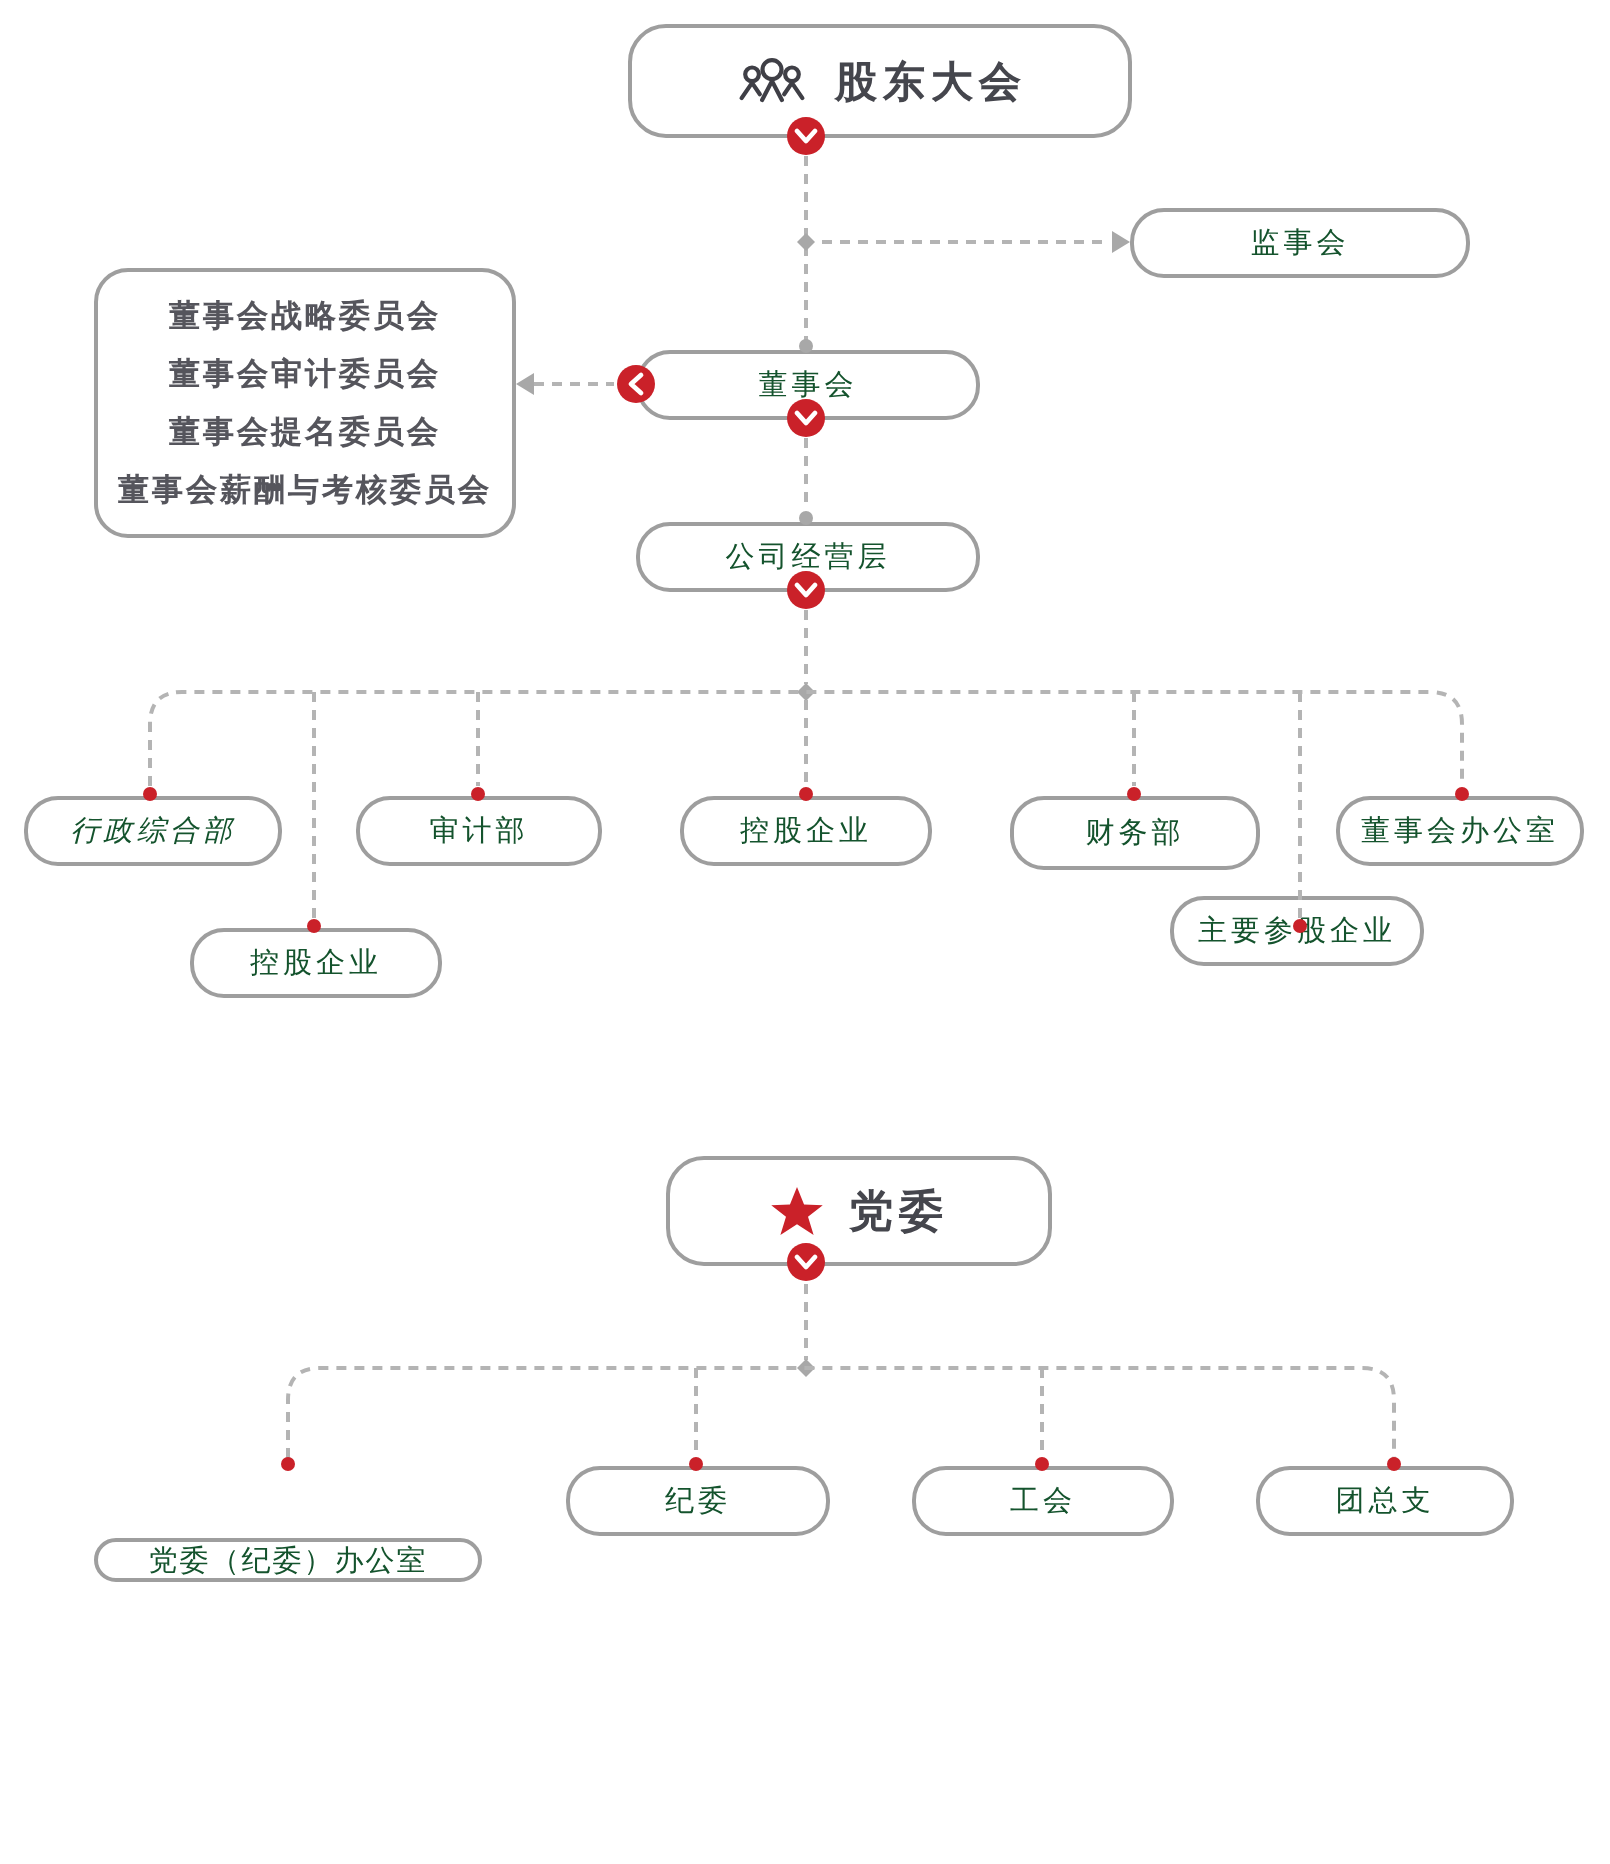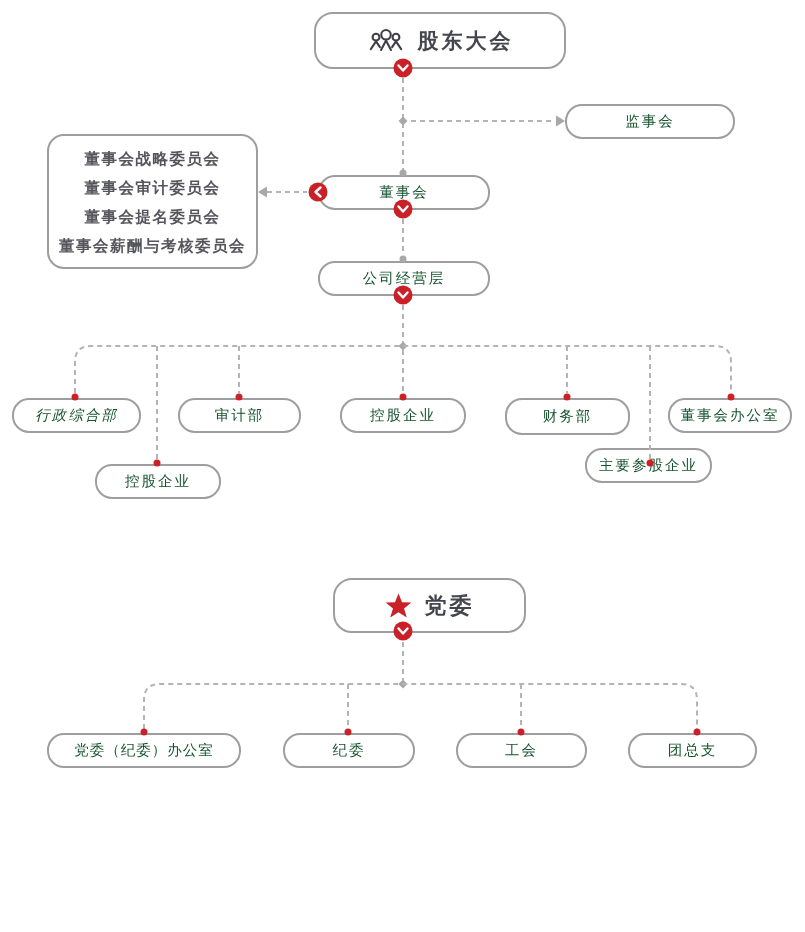--- a/index.html
+++ b/index.html
@@ -120,21 +120,21 @@
 
   <div class="node title-node" style="left:297px;top:578px;width:193px;height:55px;font-size:22px;">
     <span class="icon">
       <svg width="27" height="26" viewBox="0 0 26 25">
         <polygon fill="#ca2129" points="13,0.5 16.4,8.9 25.4,9.2 18.3,14.8 21,23.6 13,18.4 5,23.6 7.7,14.8 0.6,9.2 9.6,8.9"></polygon>
       </svg>
     </span>
     <span>党委</span>
   </div>
 
-  <div class="node" style="left:47px;top:733px;width:194px;height:35px;letter-spacing:1px;text-align:right;">
+  <div class="node" style="left:47px;top:769px;width:194px;height:22px;letter-spacing:1px;text-align:right;">
     <span>党委（纪委）办公室</span>
   </div>
   <div class="node" style="left:283px;top:733px;width:132px;height:35px;">
     <span>纪委</span>
   </div>
   <div class="node" style="left:456px;top:733px;width:131px;height:35px;justify-content:center;">
     <span>工会</span>
   </div>
   <div class="node" style="left:628px;top:733px;width:129px;height:35px;">
     <span>团总支</span>

